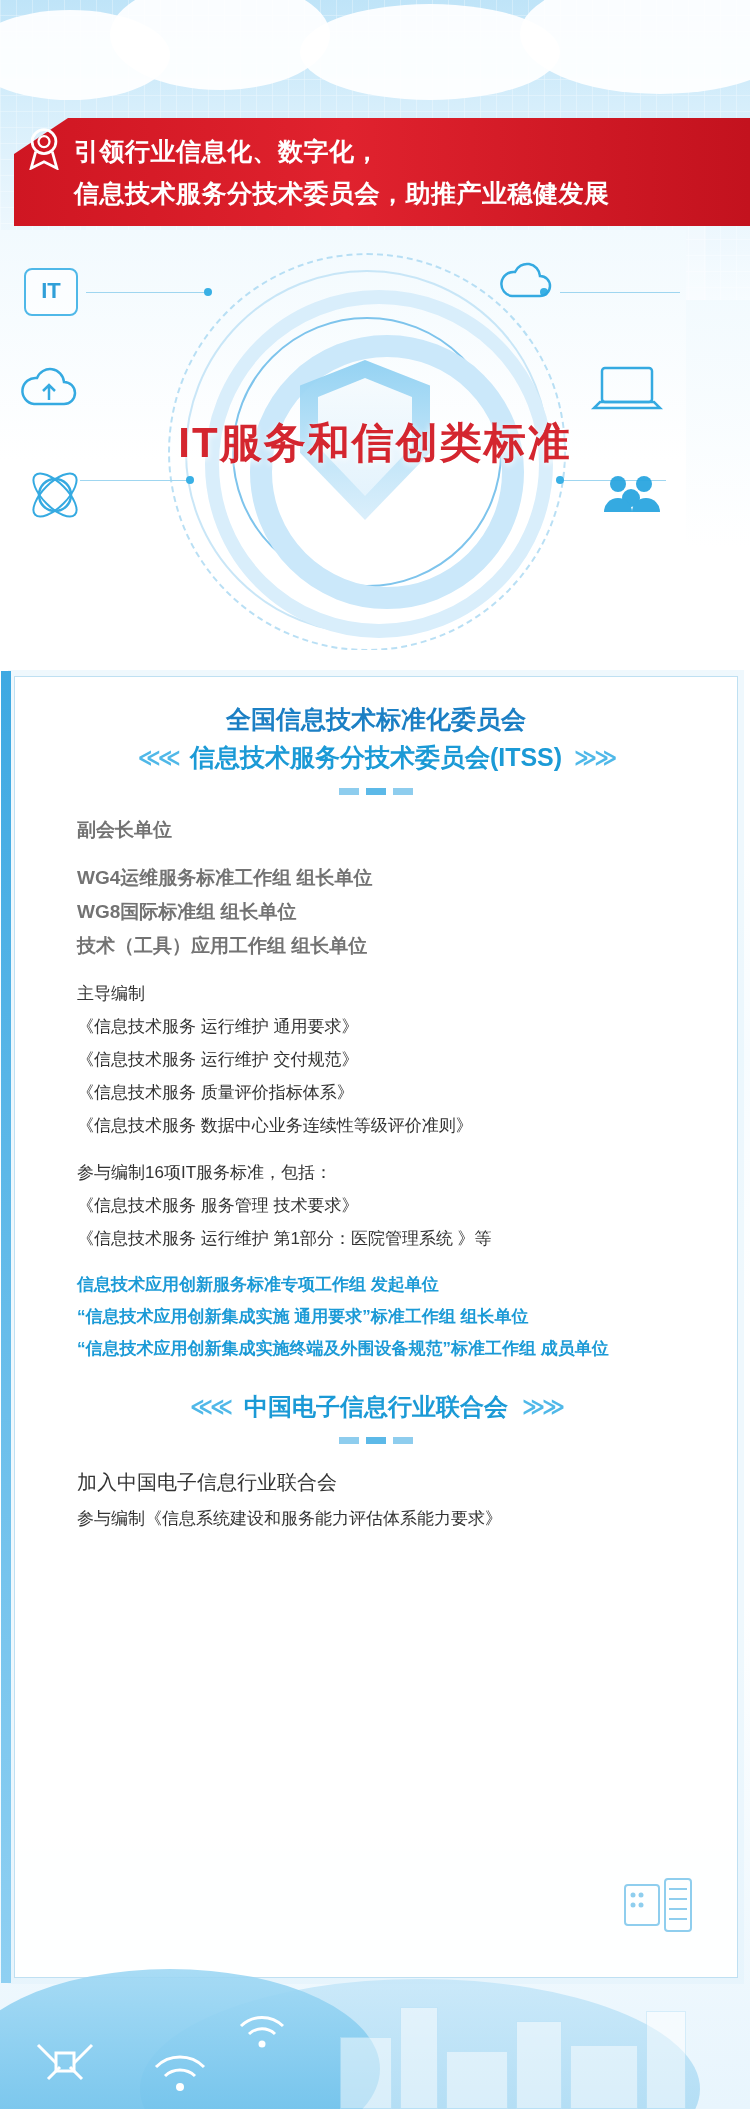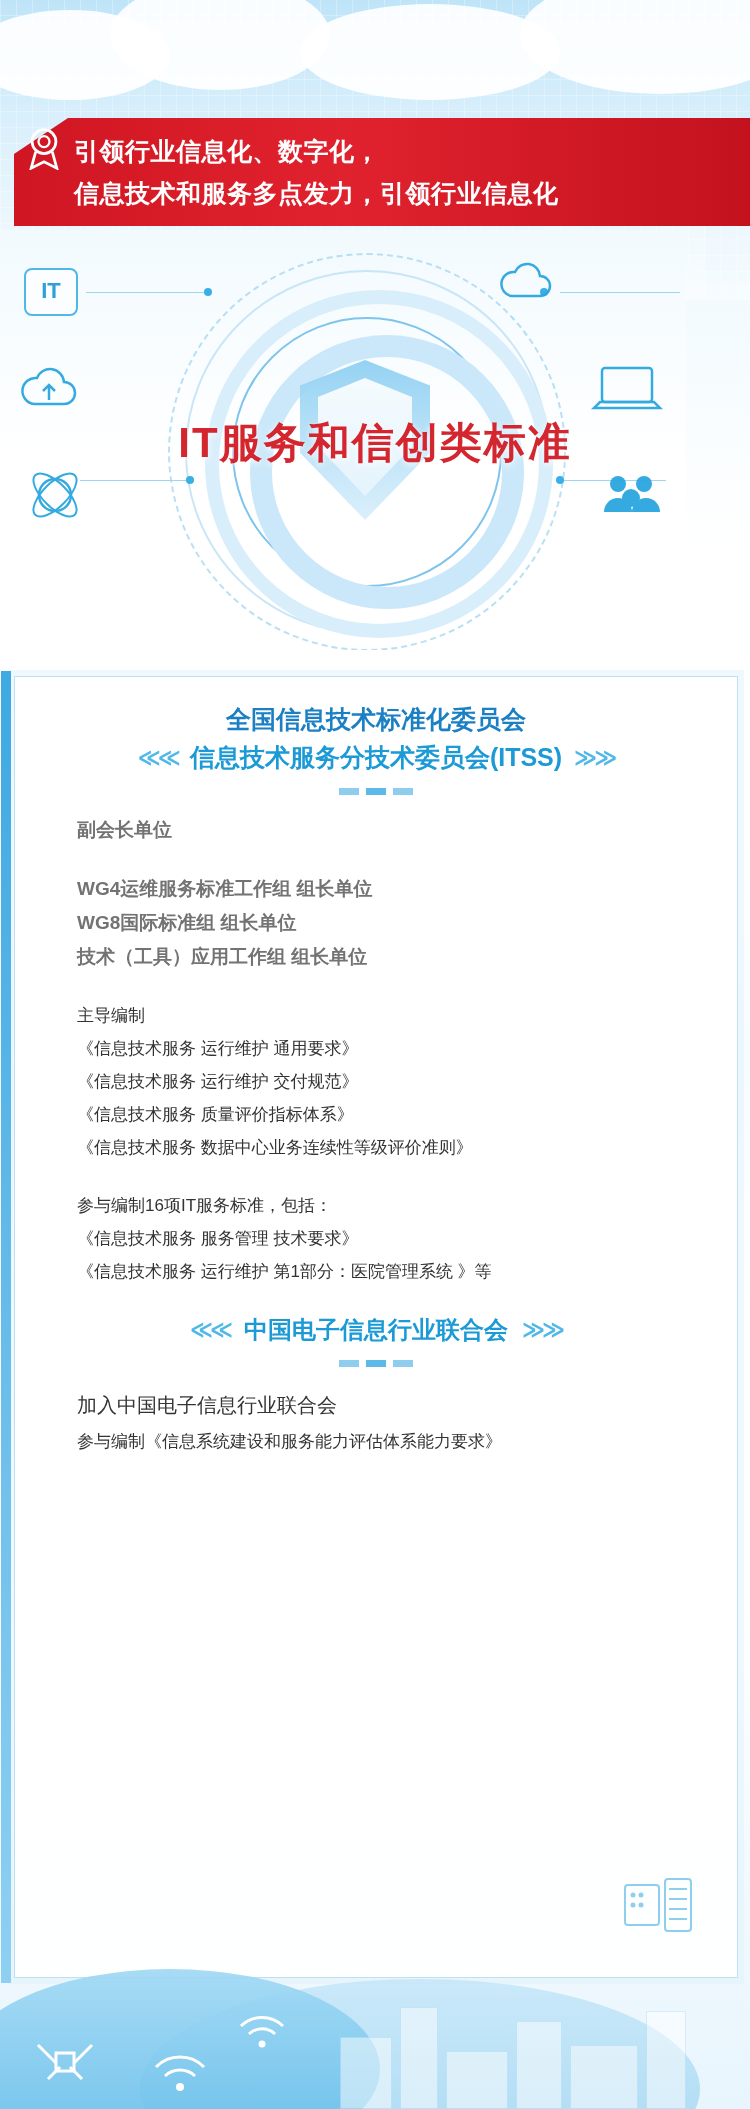--- a/index.html
+++ b/index.html
@@ -116,21 +116,21 @@
     color:#1b9ad6;font-size:25px;font-weight:700;
   }
   .chev{color:#4fb8e8;font-size:22px;font-weight:700;letter-spacing:-3px;}
   .dots{display:flex;gap:7px;justify-content:center;margin:14px 0 18px;}
   .dots span{width:20px;height:7px;background:#8ecdee;display:block;}
   .dots span:nth-child(2){background:#5cb9e8;}
 
   .blue{color:#737373;font-weight:700;font-size:19px;line-height:34px;}
   .blue-sm{color:#1b9ad6;font-weight:700;font-size:17px;line-height:32px;}
   .dark{color:#333333;font-size:17px;line-height:33px;}
-  .sec{margin-top:25px;}
+  .sec{margin-top:14px;}
   .pl2{padding-left:40px;}
 
   .h3-row{
     display:flex;align-items:center;justify-content:center;gap:14px;margin-top:26px;
   }
   .h3{color:#1b9ad6;font-size:24px;font-weight:700;}
   .tail{margin-top:14px;padding-left:40px;}
   .tail .l1{color:#333;font-size:20px;line-height:40px;}
   .tail .l2{color:#333;font-size:17px;line-height:34px;}
 
@@ -175,21 +175,21 @@
 
   <div class="banner-wrap">
     <div class="banner"></div>
     <svg class="badge-ico" viewBox="0 0 48 48">
       <circle cx="24" cy="17" r="13" fill="none" stroke="#ffffff" stroke-width="3"></circle>
       <circle cx="24" cy="17" r="6" fill="none" stroke="#ffffff" stroke-width="2.5"></circle>
       <path d="M15 28 L10 46 L24 39 L38 46 L33 28" fill="none" stroke="#ffffff" stroke-width="3"></path>
     </svg>
     <div class="banner-text">
       <div>引领行业信息化、数字化，</div>
-      <div>信息技术和服务多点发力，引领行业信息化</div>
+      <div>信息技术服务分技术委员会，助推产业稳健发展</div>
     </div>
   </div>
 
   <div class="hero">
     <div class="hero-bg"></div>
 
     <div class="it-chip">IT</div>
 
     <div class="ring dash"></div>
     <div class="ring r1"></div>
@@ -265,20 +265,25 @@
         <div class="dark">《信息技术服务 质量评价指标体系》</div>
         <div class="dark">《信息技术服务 数据中心业务连续性等级评价准则》</div>
       </div>
 
       <div class="sec pl2">
         <div class="dark">参与编制16项IT服务标准，包括：</div>
         <div class="dark">《信息技术服务 服务管理 技术要求》</div>
         <div class="dark">《信息技术服务 运行维护 第1部分：医院管理系统 》等</div>
       </div>
 
+      <div class="sec pl2">
+        <div class="blue-sm">信息技术应用创新服务标准专项工作组  发起单位</div>
+        <div class="blue-sm">“信息技术应用创新集成实施 通用要求”标准工作组  组长单位</div>
+        <div class="blue-sm">“信息技术应用创新集成实施终端及外围设备规范”标准工作组  成员单位</div>
+      </div>
 
       <div class="h3-row">
         <span class="chev">≪≪</span>
         <span class="h3">中国电子信息行业联合会</span>
         <span class="chev">≫≫</span>
       </div>
       <div class="dots">
           <span></span>
           <span></span>
           <span></span>

